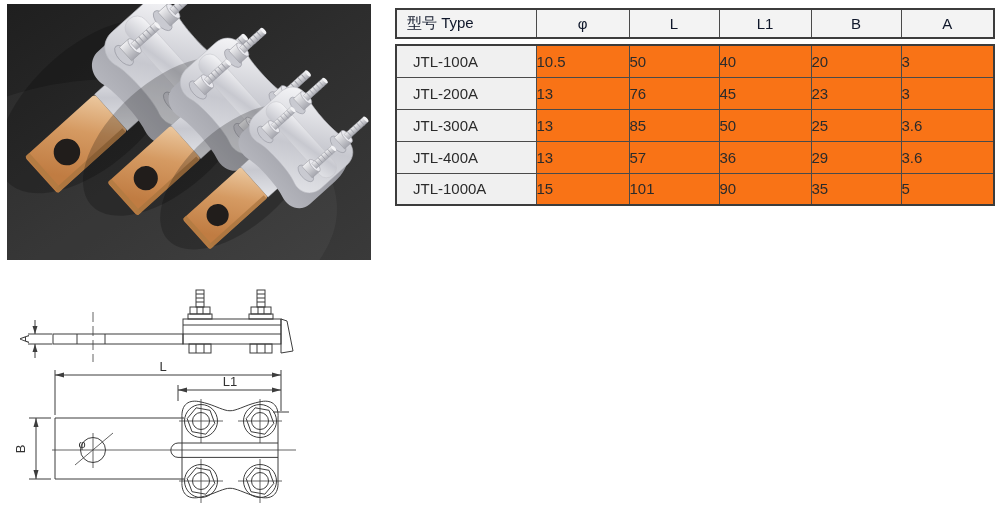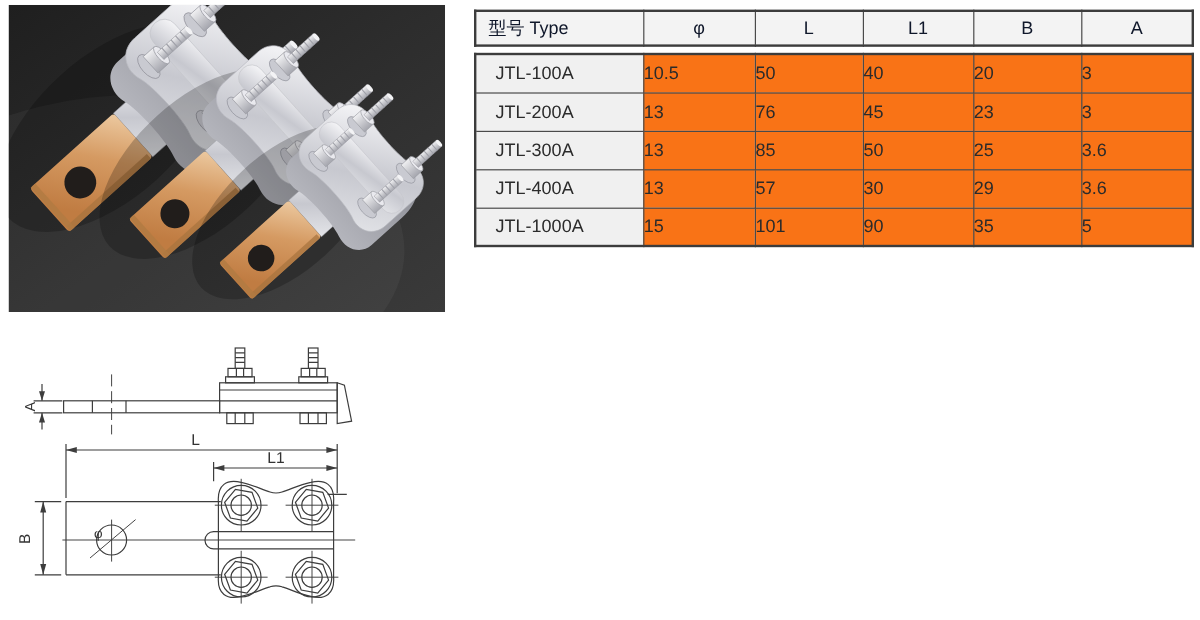--- a/index.html
+++ b/index.html
@@ -290,21 +290,21 @@
             <td>13</td>
             <td>85</td>
             <td>50</td>
             <td>25</td>
             <td>3.6</td>
           </tr>
           <tr>
             <td class="col-type">JTL-400A</td>
             <td>13</td>
             <td>57</td>
-            <td>30</td>
+            <td>36</td>
             <td>29</td>
             <td>3.6</td>
           </tr>
           <tr>
             <td class="col-type">JTL-1000A</td>
             <td>15</td>
             <td>101</td>
             <td>90</td>
             <td>35</td>
             <td>5</td>

